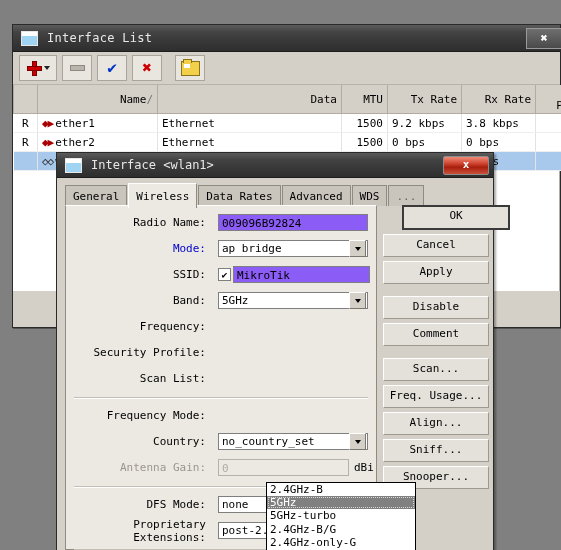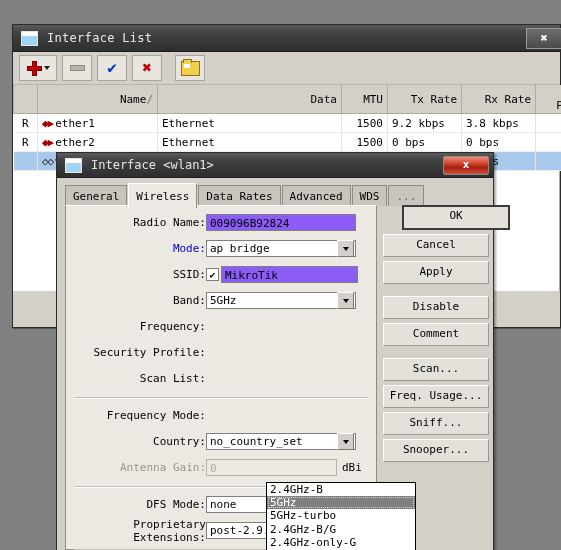--- a/index.html
+++ b/index.html
@@ -107,21 +107,21 @@
   }
   .tab.active{background:#ece9e3;border-color:#ffffff #8f8b83 #ece9e3 #ffffff;
               padding-top:5px;height:17px;margin-bottom:-2px;position:relative;z-index:2;}
   .tab.dots{color:#666;}
   .tabpanel{
     position:absolute;left:8px;top:27px;width:310px;height:343px;
     background:#ece9e3;border:1px solid #8f8b83;border-top:1px solid #ffffff;
   }
 
   .frow{display:flex;align-items:center;height:19px;margin-top:7px;}
-  .flabel{width:140px;text-align:right;padding-right:0;font-size:11px;color:#000;}
+  .flabel{width:140px;text-align:right;padding-right:12px;font-size:11px;color:#000;}
   .flabel.blue{color:#0000cc;}
   .flabel.dim{color:#9a968e;}
   .fval{position:relative;}
   .inp{
     height:17px;background:#8b5cf6;border:1px solid #7f7f7f;
     font-size:11px;line-height:17px;padding:0 3px;color:#000;
     box-sizing:border-box;
   }
   .inp.dim{background:#ece9e3;border-color:#b6b2aa;color:#b0aca4;}
   .combo{
@@ -431,18 +431,19 @@
     <div class="btncol">
       <div class="btn def">OK</div>
       <div class="btn">Cancel</div>
       <div class="btn">Apply</div>
       <div class="gap"></div>
       <div class="btn">Disable</div>
       <div class="btn">Comment</div>
       <div class="gap"></div>
       <div class="btn">Scan...</div>
       <div class="btn">Freq. Usage...</div>
+      <div class="btn">Align...</div>
       <div class="btn">Sniff...</div>
       <div class="btn">Snooper...</div>
     </div>
 
   </div>
 </div>
 
 </body></html>

